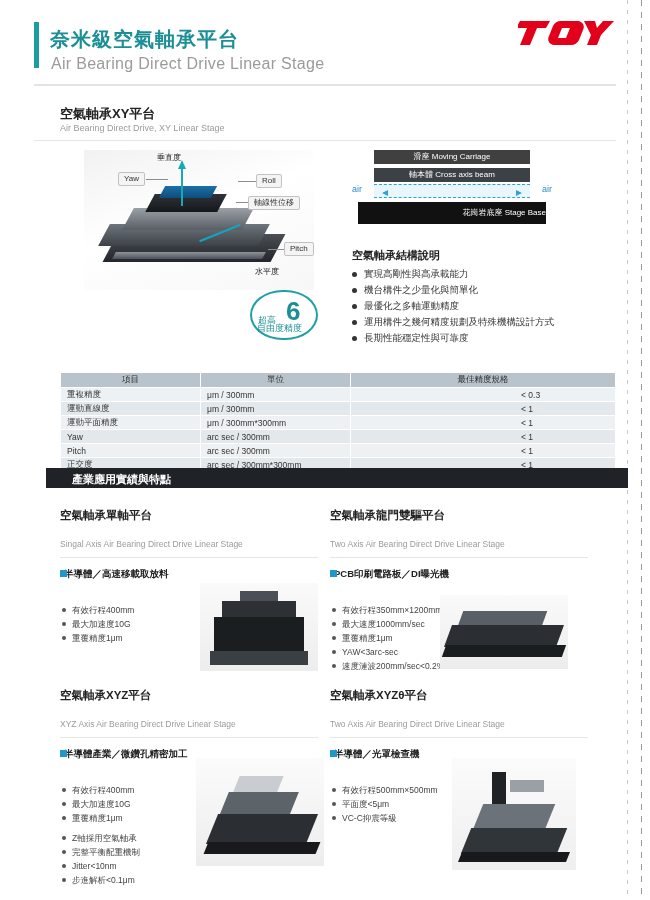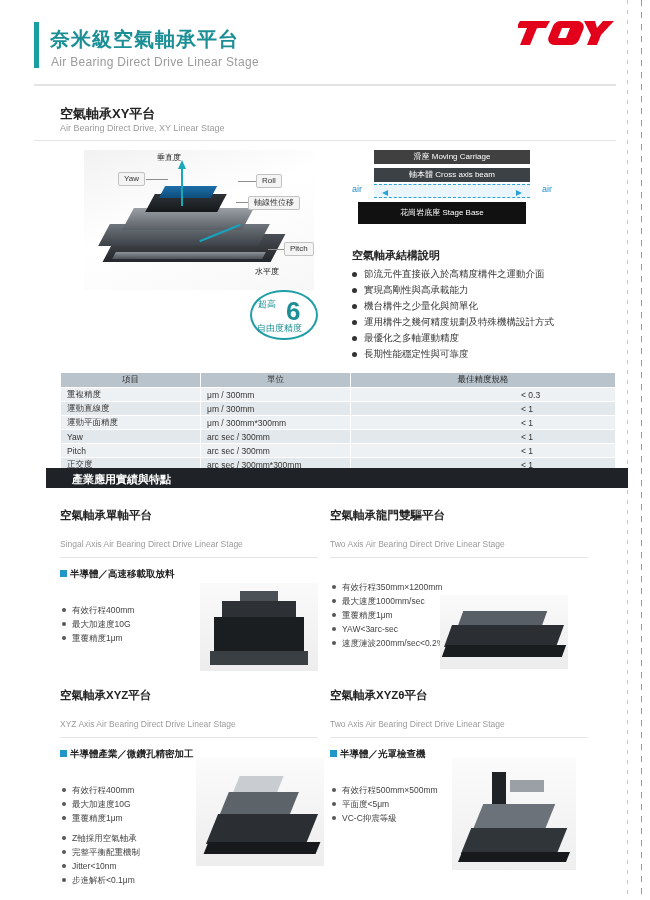--- a/index.html
+++ b/index.html
@@ -29,21 +29,21 @@
   .header-accent {
     position: absolute; left: 34px; top: 22px; width: 5px; height: 46px;
     background: #1a9ea2;
   }
   .title-cn {
     position: absolute; left: 50px; top: 26px;
     font-size: 20px; font-weight: bold; color: #1b8f95; letter-spacing: 1px;
   }
   .title-en {
     position: absolute; left: 51px; top: 55px;
-    font-size: 12px; color: #9b9b9b; letter-spacing: .3px;
+    font-size: 16px; color: #9b9b9b; letter-spacing: .3px;
   }
   .logo {
     position: absolute; right: 36px; top: 18px; width: 96px; height: 30px;
     display: flex; align-items: center; justify-content: center;
   }
   .logo svg { display: block; }
   .header-rule {
     position: absolute; left: 34px; top: 84px; width: 582px; height: 2px;
     background: #e3e3e3;
   }
@@ -129,37 +129,37 @@
     position:absolute; left: 198px; top: 232px; width: 44px; height: 2px;
     background: #17a2c0; transform: rotate(-22deg);
   }
 
   
   .badge6 {
     position: absolute; left: 250px; top: 290px; width: 68px; height: 50px;
     border: 2px solid #1f9ea6; border-radius: 34px/26px;
     background: #fff;
   }
-  .badge6 .b-cn { position:absolute; left:6px; top:8px; font-size:9px; color:#1b8f95; line-height:1.1; }
+  .badge6 .b-cn { position:absolute; left:6px; top:24px; font-size:9px; color:#1b8f95; line-height:1.1; }
   .badge6 .b-num { position:absolute; left:34px; top:4px; font-size:26px; font-weight:bold; color:#1b8f95; }
   .badge6 .b-cn2 { position:absolute; left:5px; top:30px; font-size:9px; color:#1b8f95; }
 
   
   .diag {
     position: absolute; left: 352px; top: 150px; width: 200px; height: 82px;
   }
   .d-bar {
     position: absolute; left: 22px; width: 156px; text-align: center;
     font-size: 8px; color: #fff; line-height: 14px; height: 14px;
   }
   .d-bar.top { top: 0; background: #404040; }
   .d-bar.mid { top: 18px; background: #3c4146; }
   .d-base {
-    position: absolute; left: 6px; top: 52px; width: 168px; height: 22px;
-    background: #111; color: #fff; font-size: 8px; text-align: center; line-height: 22px;
+    position: absolute; left: 6px; top: 52px; width: 188px; height: 22px;
+    background: #111; color: #fff; font-size: 8px; text-align: right; line-height: 22px;
   }
   .d-gap {
     position: absolute; left: 22px; top: 34px; width: 156px; height: 14px;
     border-top: 1px dashed #29a3d9; border-bottom: 1px dashed #29a3d9;
     background: #eaf6fc;
   }
   .d-air-l { position: absolute; left: 0px; top: 34px; font-size: 9px; color: #2b8fc7; }
   .d-air-r { position: absolute; right: 0px; top: 34px; font-size: 9px; color: #2b8fc7; }
   .d-arrow { position:absolute; top: 40px; height: 0; width: 0;
     border-top: 3px solid transparent; border-bottom: 3px solid transparent; }
@@ -210,21 +210,21 @@
   .pblock { position: absolute; width: 278px; }
   .p1 { left: 60px; top: 508px; }
   .p2 { left: 330px; top: 508px; }
   .p3 { left: 60px; top: 688px; }
   .p4 { left: 330px; top: 688px; }
   .p-title { font-size: 11.5px; font-weight: bold; color: #222; }
   .p-sub { font-size: 8.5px; color: #9b9b9b; margin-top: 16px; }
   .p-rule { width: 258px; height: 1px; background: #e6e6e6; margin-top: 8px; }
   .p-head {
     margin-top: 10px; font-size: 9.5px; color: #222; font-weight: bold;
-    padding-left: 10px; position: relative;
+    padding-left: 4px; position: relative;
   }
   .p-head::before {
     content:""; position:absolute; left:0; top:2px; width: 7px; height: 7px; background: #2196c9;
   }
   .p-list { margin-top: 22px; }
   .p-list li {
     list-style: none; font-size: 8.5px; color: #444; line-height: 14px;
     padding-left: 12px; position: relative;
   }
   .p-list li::before {
@@ -334,25 +334,24 @@
     <div class="d-gap"></div>
     <div class="d-arrow a1"></div>
     <div class="d-arrow a2"></div>
     <div class="d-air-l">air</div>
     <div class="d-air-r">air</div>
     <div class="d-base">花崗岩底座 Stage Base</div>
   </div>
 
   <div class="bullets-title">空氣軸承結構說明</div>
   <ul class="bullets">
-    <li>節流元件直接嵌入於高精度構件之運動介面</li>
     <li>實現高剛性與高承載能力</li>
     <li>機台構件之少量化與簡單化</li>
+    <li>最優化之多軸運動精度</li>
     <li>運用構件之幾何精度規劃及特殊機構設計方式</li>
-    <li>最優化之多軸運動精度</li>
     <li>長期性能穩定性與可靠度</li>
   </ul>
 
   <table class="tbl">
     <thead>
       <tr>
         <th style="width:140px">項目</th>
         <th style="width:150px">單位</th>
         <th>最佳精度規格</th>
       </tr>
@@ -410,20 +409,21 @@
     <div class="b4"></div>
     <div class="b1"></div>
     <div class="b2"></div>
     <div class="b3"></div>
   </div>
 
   <div class="pblock p2">
     <div class="p-title">空氣軸承龍門雙驅平台</div>
     <div class="p-sub">Two Axis Air Bearing Direct Drive Linear Stage</div>
     <div class="p-rule"></div>
+    <div class="p-head">PCB印刷電路板／DI曝光機</div>
     <ul class="p-list">
       <li>有效行程350mm×1200mm</li>
       <li>最大速度1000mm/sec</li>
       <li>重覆精度1μm</li>
       <li>YAW&lt;3arc-sec</li>
       <li>速度漣波200mm/sec&lt;0.2%</li>
     </ul>
   </div>
   <div class="pphoto ph2">
     <div class="s2"></div>

